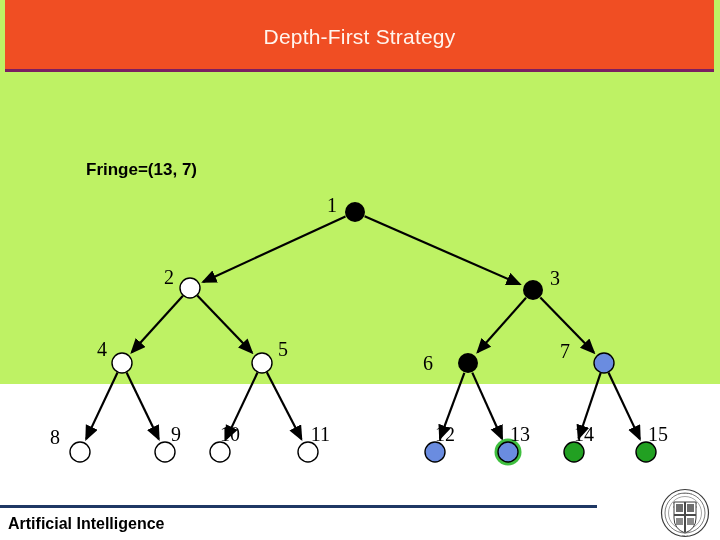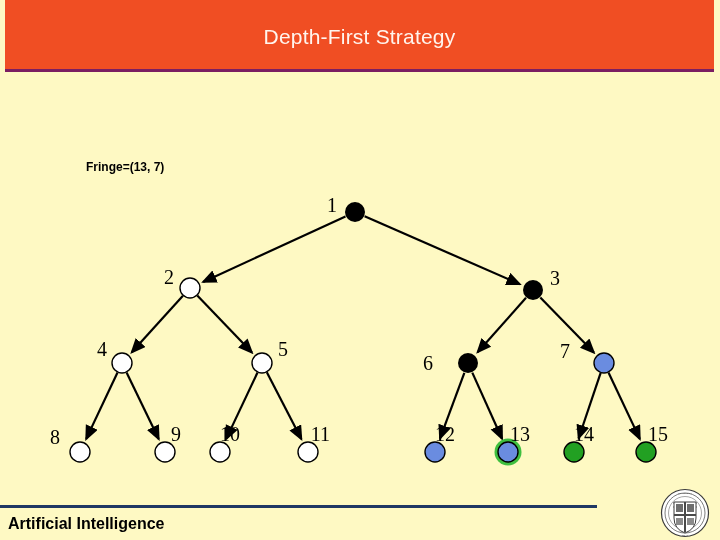--- a/index.html
+++ b/index.html
@@ -11,22 +11,22 @@
     width: 720px;
     height: 540px;
     position: relative;
     overflow: hidden;
     font-family: "Liberation Sans", sans-serif;
   }
   #slide {
     position: absolute;
     left: 0; top: 0;
     width: 720px;
-    height: 540px;
-    background: #fef9c3;
+    height: 384px;
+    background: #bef264;
   }
   
   #title-banner {
     position: absolute;
     left: 5px;
     top: 0px;
     width: 709px;
     height: 72px;
     background: #F04E23;
     border-bottom: 3px solid #7B1E62;
@@ -53,21 +53,21 @@
     font-family: "Liberation Sans", sans-serif;
     white-space: nowrap;
   }
   .sub-dark { color: #6B0F18; }
   .sub-blue { color: #4A74C4; }
   
   #fringe-label {
     position: absolute;
     left: 86px;
     top: 160px;
-    font-size: 12px;
+    font-size: 17px;
     font-weight: bold;
     color: #000000;
     font-family: "Liberation Sans", sans-serif;
     white-space: nowrap;
   }
   
   #tree-svg {
     position: absolute;
     left: 0;
     top: 0;

